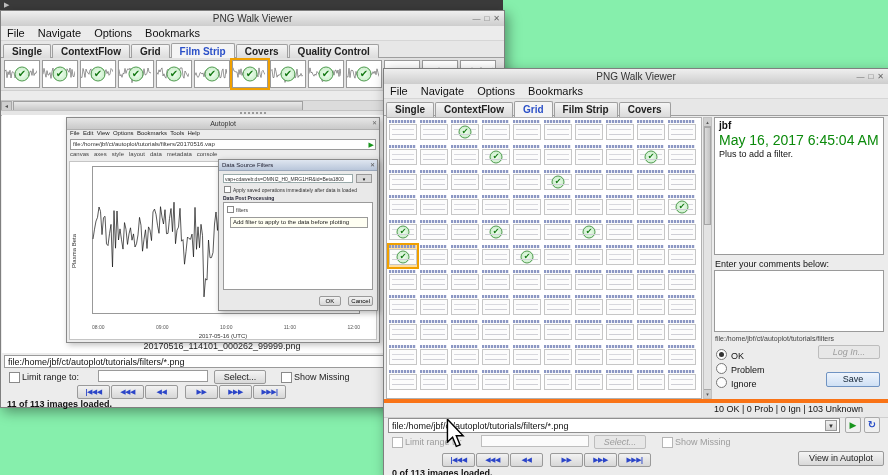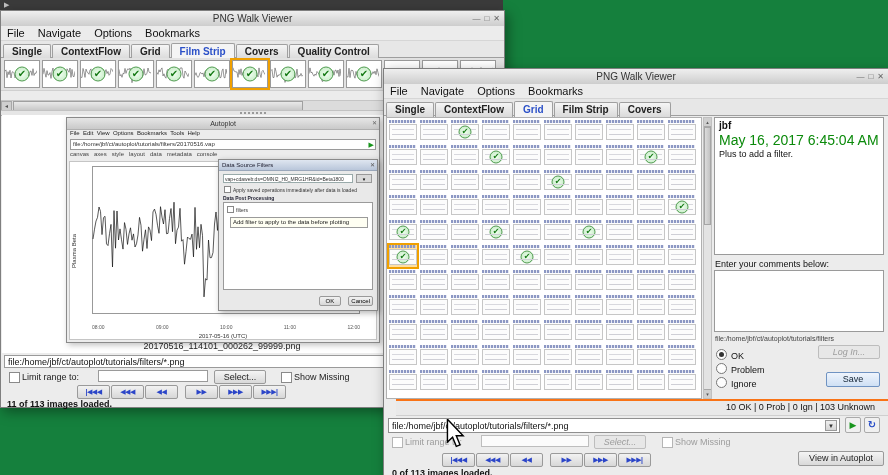--- a/index.html
+++ b/index.html
@@ -1,16 +1,16 @@
 <!DOCTYPE html>
 <html><head>
 <meta charset="utf-8">
 <style>
   html,body{margin:0;padding:0;background:#fff;}
-  .screen{position:relative;width:888px;height:475px;background:#15803d;overflow:hidden;
+  .screen{position:relative;width:888px;height:475px;background:#86efac;overflow:hidden;
           font-family:"Liberation Sans","DejaVu Sans",sans-serif;-webkit-font-smoothing:antialiased;}
 
   
   .top-panel{position:absolute;left:0;top:0;width:503px;height:10px;background:#3b3b3b;}
   .panel-icon{position:absolute;left:4px;top:0;font-size:7px;line-height:10px;color:#c0c0c0;}
 
   
   .win{position:absolute;background:#ececec;border:1px solid #7f7f7f;box-shadow:3px 4px 12px rgba(0,0,0,.38);}
   .titlebar{position:absolute;left:0;top:0;right:0;height:15px;background:linear-gradient(#efefef,#cdcdcd);border-bottom:1px solid #aaa;}
   .title-text{display:block;text-align:center;font-size:10px;line-height:15px;color:#333;}
@@ -117,21 +117,21 @@
   .comment-area{position:absolute;left:330px;top:201px;width:170px;height:62px;background:#fff;border:1px solid #9a9a9a;box-sizing:border-box;resize:none;font-family:inherit;font-size:9px;}
   .path-label{position:absolute;left:331px;top:266px;font-size:7px;color:#444;white-space:nowrap;}
   .radio-wrap{position:absolute;left:332px;top:276px;}
   .radio-row{height:13px;margin-bottom:1px;white-space:nowrap;}
   .radio{display:inline-block;width:9px;height:9px;border:1px solid #777;border-radius:50%;background:#fdfdfd;vertical-align:-1px;margin-right:4px;position:relative;}
   .radio.on::after{content:"";position:absolute;left:2px;top:2px;width:5px;height:5px;background:#333;border-radius:50%;}
   .radio-lbl{font-size:9px;color:#111;}
   .login-btn{left:434px;top:276px;width:62px;}
   .save-btn{position:absolute;left:442px;top:303px;width:54px;height:15px;background:linear-gradient(#eef4fc,#cfe0f4);border:1px solid #6f93c2;color:#123;
             font-size:9px;text-align:center;line-height:13px;border-radius:2px;box-sizing:border-box;}
-  .counts-bar{position:absolute;left:12px;right:0;top:330px;height:14px;background:#e9e9e9;border-top:2px solid #f97316;border-bottom:1px solid #cfcfcf;text-align:center;}
+  .counts-bar{position:absolute;left:0;right:0;top:330px;height:14px;background:#e9e9e9;border-top:4px solid #f97316;border-bottom:1px solid #cfcfcf;text-align:center;}
   .counts-text{position:absolute;left:330px;top:1px;font-size:9px;color:#111;white-space:nowrap;}
   .combo-field{position:absolute;left:4px;top:349px;width:452px;height:15px;box-sizing:border-box;border:1px solid #8f8f8f;background:#fff;
                font-size:9px;font-family:inherit;padding:0 16px 0 3px;color:#111;}
   .combo-arrow{position:absolute;left:441px;top:351px;width:12px;height:11px;background:linear-gradient(#f0f0f0,#d5d5d5);border:1px solid #999;
                font-size:6px;line-height:10px;text-align:center;color:#333;box-sizing:border-box;}
   .play-btn{position:absolute;left:461px;top:348px;width:16px;height:16px;background:#f0f0f0;border:1px solid #aaa;border-radius:2px;color:#18951d;
             font-size:9px;line-height:14px;text-align:center;box-sizing:border-box;}
   .reload-btn{position:absolute;left:480px;top:348px;width:16px;height:16px;background:#f0f0f0;border:1px solid #aaa;border-radius:2px;color:#2b50c8;
               font-size:10px;line-height:14px;text-align:center;font-weight:bold;box-sizing:border-box;}
   .fw-limit{top:366px;position:absolute;left:0;right:0;height:15px;}

